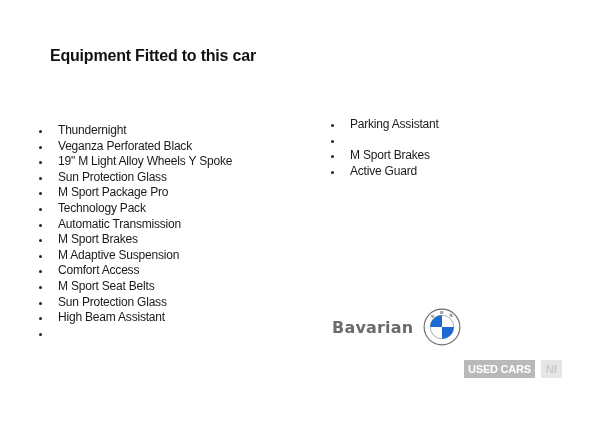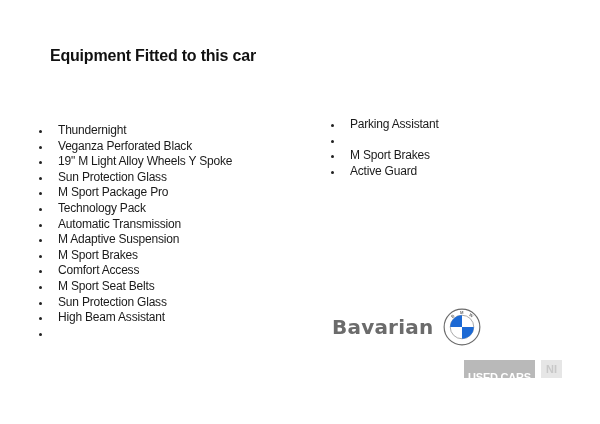--- a/index.html
+++ b/index.html
@@ -60,21 +60,21 @@
     }
     .brand {
       position: absolute;
       left: 332px;
       top: 308px;
       display: flex;
       align-items: center;
     }
     .brand-name {
       font-family: "DejaVu Sans", sans-serif;
-      font-size: 20px;
+      font-size: 16px;
       font-weight: bold;
       color: #6b6b6b;
       letter-spacing: 0.2px;
     }
     .bmw-logo {
       margin-left: 10px;
       width: 38px;
       height: 38px;
     }
     .badge {
@@ -83,21 +83,21 @@
       top: 360px;
       display: flex;
       height: 18px;
       font-family: "Liberation Sans", sans-serif;
       font-weight: bold;
       font-size: 11px;
     }
     .badge .used {
       background: #b9b9b9;
       color: #ffffff;
-      padding: 8px 4px;
+      padding: 0 4px;
       line-height: 18px;
       letter-spacing: -0.2px;
     }
     .badge .ni {
       background: #e6e6e6;
       color: #c8c8c8;
       padding: 0 5px;
       line-height: 18px;
       margin-left: 6px;
     }
@@ -108,22 +108,22 @@
 <h1 class="title">Equipment Fitted to this car</h1>
 
 <ul class="equip" id="list-left">
   <li><span class="bullet"></span><span>Thundernight</span></li>
   <li><span class="bullet"></span><span>Veganza Perforated Black</span></li>
   <li><span class="bullet"></span><span>19" M Light Alloy Wheels Y Spoke</span></li>
   <li><span class="bullet"></span><span>Sun Protection Glass</span></li>
   <li><span class="bullet"></span><span>M Sport Package Pro</span></li>
   <li><span class="bullet"></span><span>Technology Pack</span></li>
   <li><span class="bullet"></span><span>Automatic Transmission</span></li>
+  <li><span class="bullet"></span><span>M Sport Brakes</span></li>
   <li><span class="bullet"></span><span>M Adaptive Suspension</span></li>
-  <li><span class="bullet"></span><span>M Sport Brakes</span></li>
   <li><span class="bullet"></span><span>Comfort Access</span></li>
   <li><span class="bullet"></span><span>M Sport Seat Belts</span></li>
   <li><span class="bullet"></span><span>Sun Protection Glass</span></li>
   <li><span class="bullet"></span><span>High Beam Assistant</span></li>
   <li><span class="bullet"></span></li>
 </ul>
 
 <ul class="equip" id="list-right">
   <li><span class="bullet"></span><span>Parking Assistant</span></li>
   <li><span class="bullet"></span></li>

